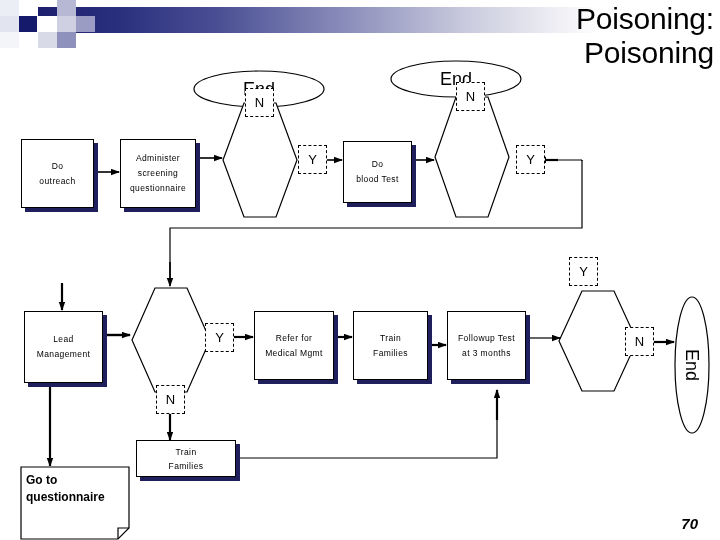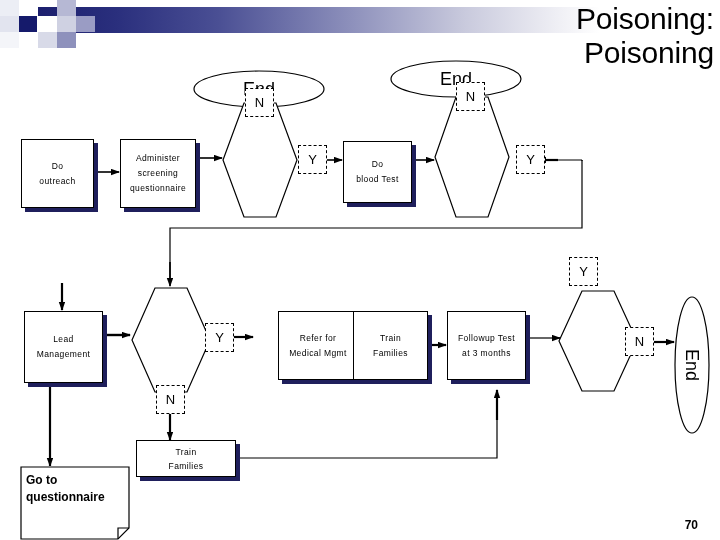--- a/index.html
+++ b/index.html
@@ -23,21 +23,21 @@
   .title{
     position:absolute;right:6px;top:2px;width:260px;
     text-align:right;
     font-size:30px;line-height:34px;color:#000000;
     letter-spacing:-0.2px;
   }
 
   
   .pagenum{
     position:absolute;right:22px;bottom:8px;
-    font-size:12px;font-weight:bold;color:#000;
+    font-size:15px;font-weight:bold;color:#000;font-style:italic;
   }
 
   
   .proc{
     position:absolute;
     background:#ffffff;
     border:1px solid #000000;
     box-shadow:4px 4px 0 0 #1f1f5c;
     box-sizing:border-box;
     display:flex;flex-direction:column;
@@ -227,21 +227,21 @@
   <div class="proc" style="left:343px;top:141px;width:69px;height:62px;">
     <span>Do</span>
     <span>blood Test</span>
   </div>
 
   <div class="proc" style="left:24px;top:311px;width:79px;height:72px;">
     <span>Lead</span>
     <span>Management</span>
   </div>
 
-  <div class="proc" style="left:254px;top:311px;width:80px;height:69px;margin-left:24px;">
+  <div class="proc" style="left:254px;top:311px;width:80px;height:69px;">
     <span>Refer for</span>
     <span>Medical Mgmt</span>
   </div>
 
   <div class="proc" style="left:353px;top:311px;width:75px;height:69px;">
     <span>Train</span>
     <span>Families</span>
   </div>
 
   <div class="proc" style="left:447px;top:311px;width:79px;height:69px;">

